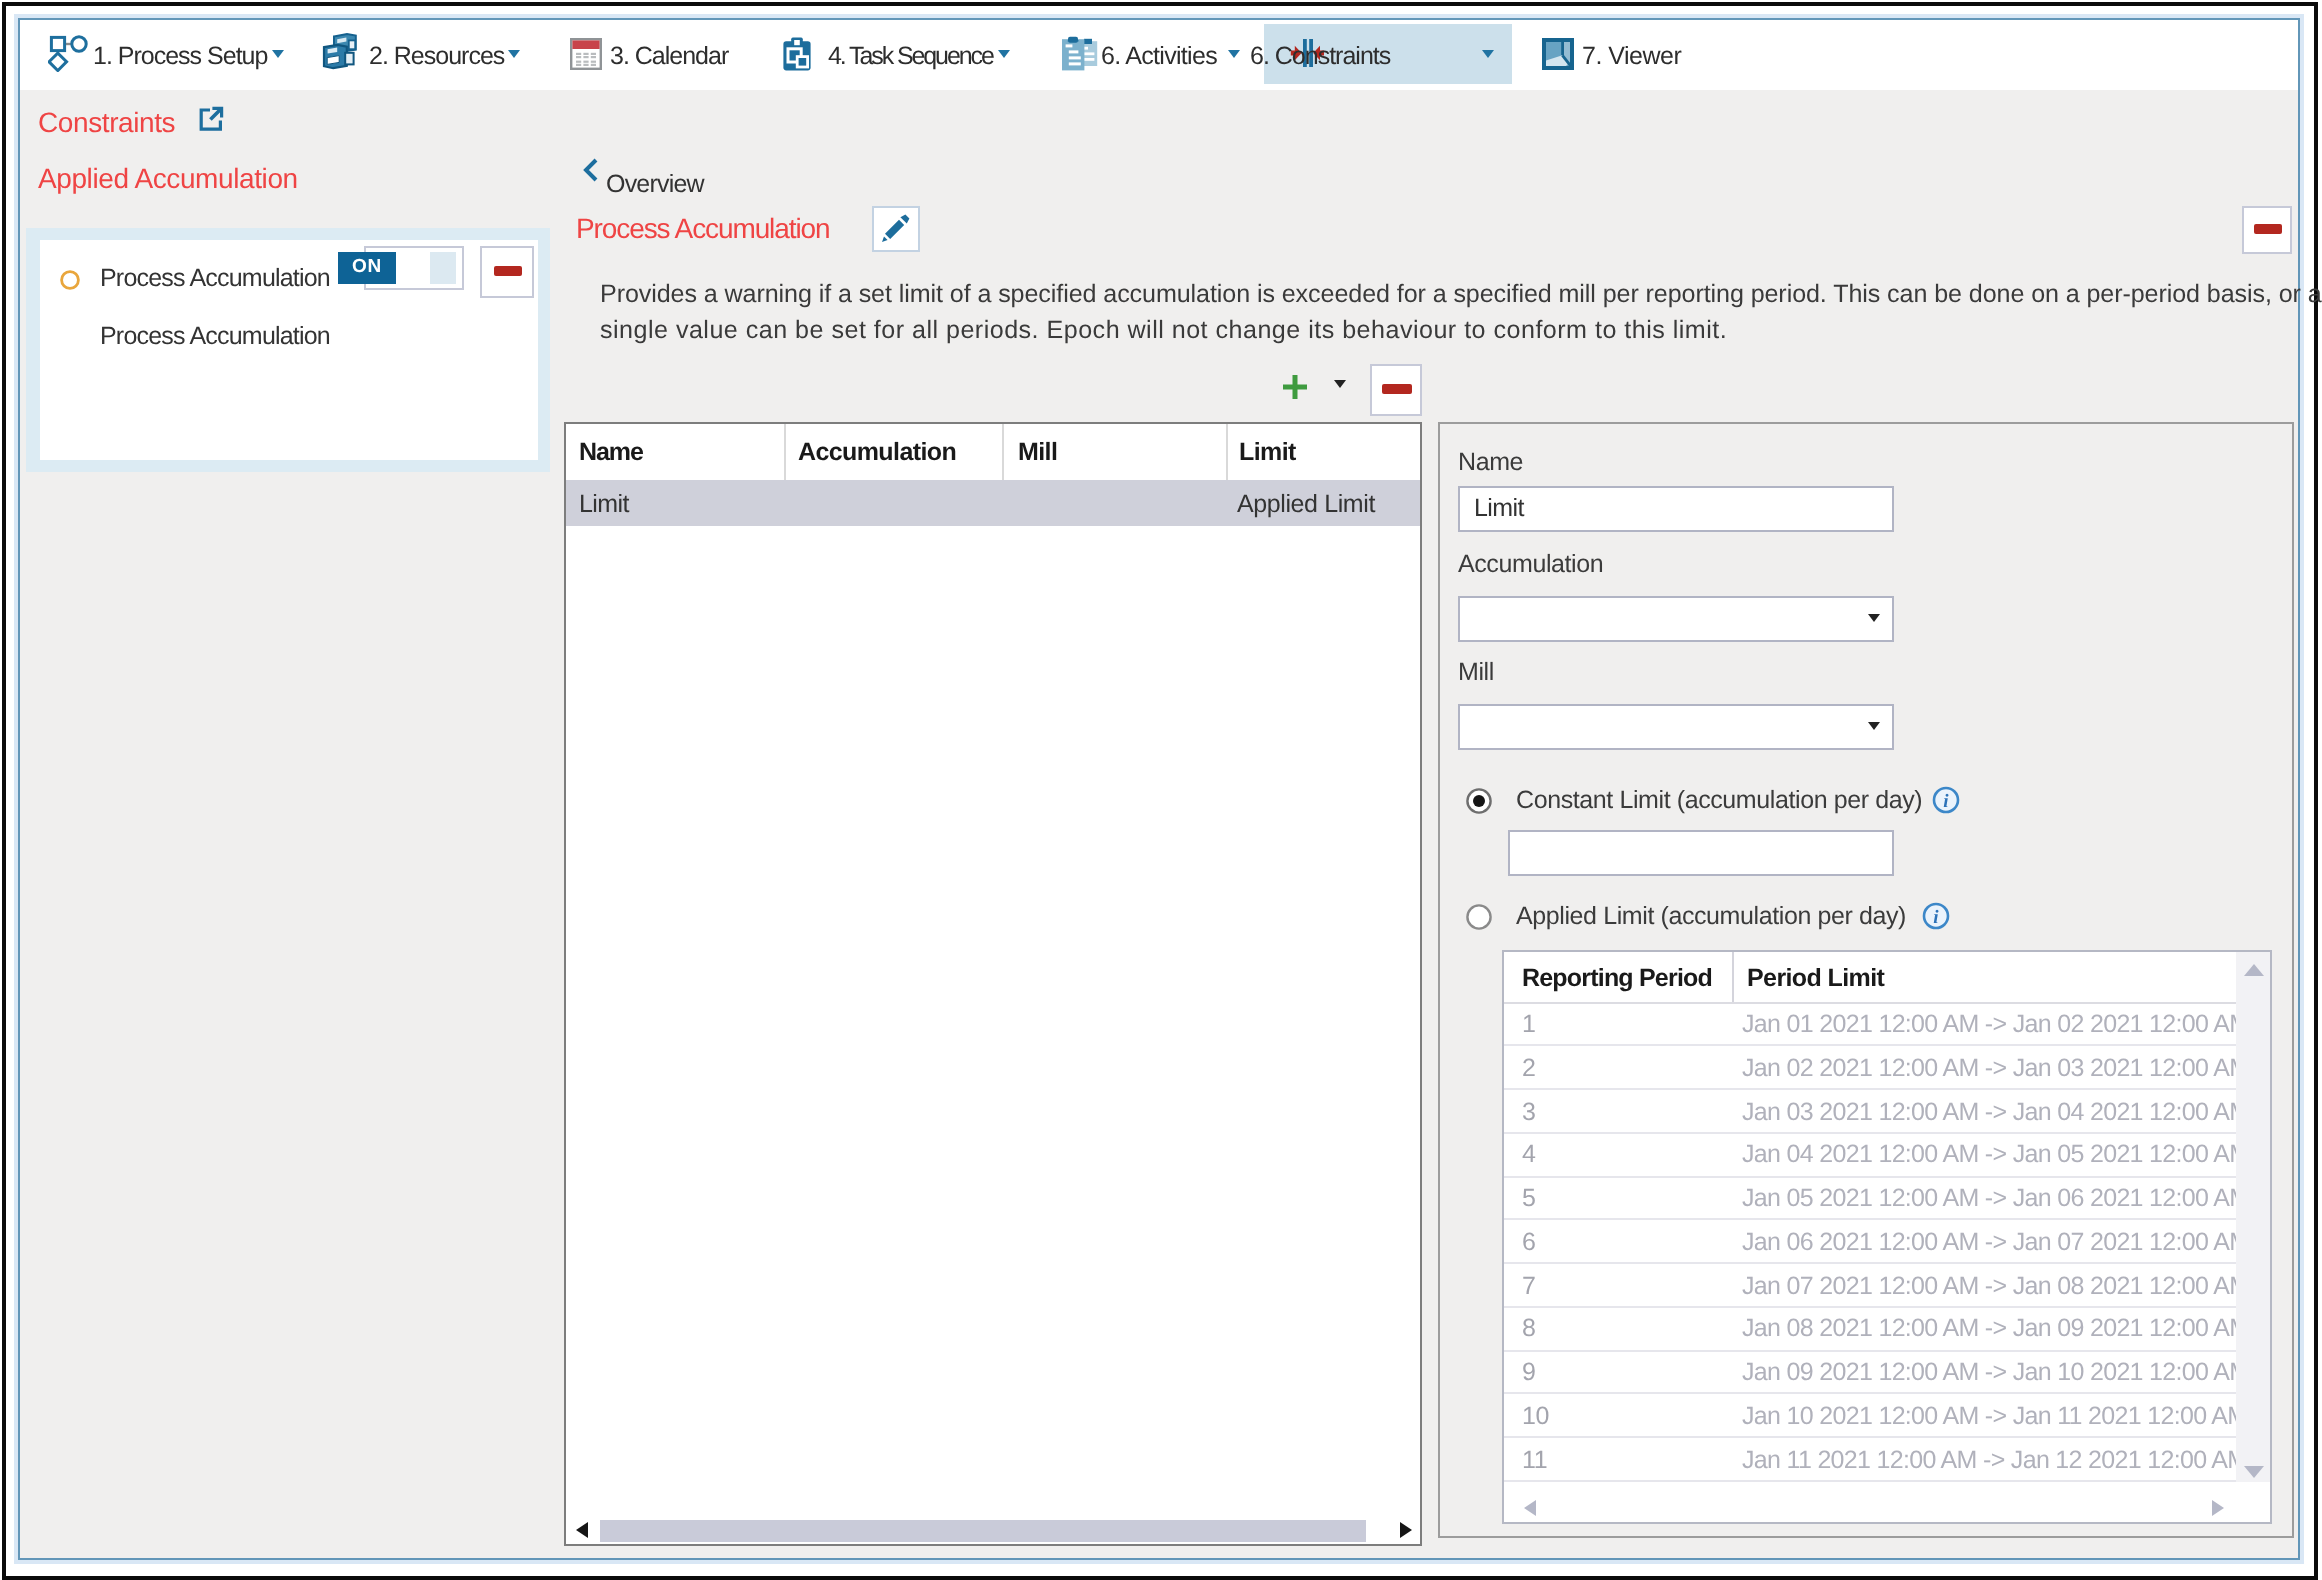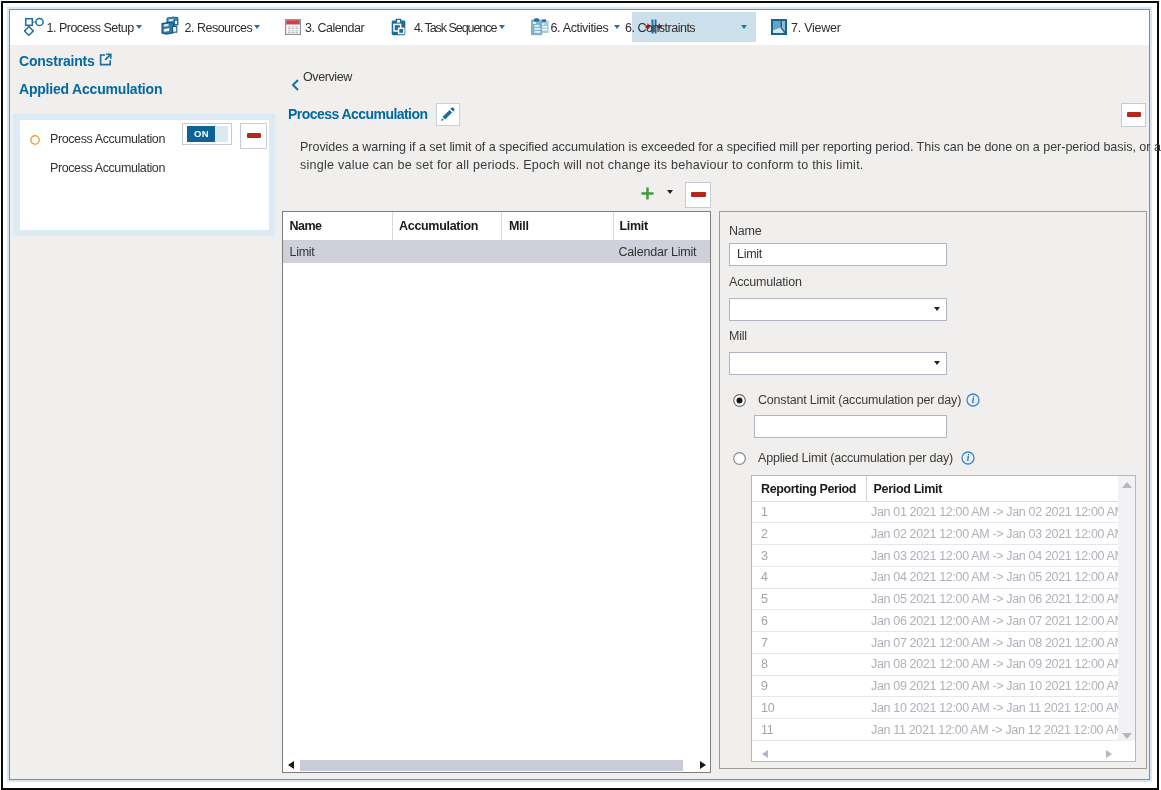--- a/index.html
+++ b/index.html
@@ -5,21 +5,21 @@
   * { margin:0; padding:0; box-sizing:border-box; }
   html,body { width:1161px; height:790px; background:#fff; font-family:"Liberation Sans",sans-serif; }
   .root { position:relative; width:1161px; height:790px; overflow:hidden; }
   .abs { position:absolute; }
   .blackframe { left:1px; top:1px; width:1158px; height:788.5px; border:2px solid #0a0a0a; }
   .panel { left:9px; top:9px; width:1141px; height:771px; border:1px solid #6296b8; box-shadow:0 0 0 2px #d9e7f5; background:#fff; }
   .contentbg { left:10px; top:45px; width:1139px; height:734px; background:#f0efee; }
   .tabtext { font-size:12.5px; color:#2d2d2d; letter-spacing:-0.5px; top:20.5px; white-space:nowrap; }
   .tabarrow { width:0; height:0; border-left:3.2px solid transparent; border-right:3.2px solid transparent; border-top:4.2px solid #2073a2; top:25px; }
   .seltab { left:631.5px; top:11.5px; width:124.5px; height:30px; background:#cce0eb; }
-  .greenhead { font-weight:bold; font-size:14px; color:#0369a1; letter-spacing:-0.2px; white-space:nowrap; }
+  .greenhead { font-weight:normal; font-size:14px; color:#ef4444; letter-spacing:-0.2px; white-space:nowrap; }
   .btn { background:#fff; border:1px solid #c6c9d8; }
   .minusbar { background:#b3271f; border-radius:1px; }
   .graytext { color:#9b9b9b; }
   .lbl { font-size:12.5px; color:#3b3b3b; letter-spacing:-0.2px; white-space:nowrap; }
   .input { background:#fff; border:1px solid #b1b4c4; }
   .cellhead { font-weight:bold; font-size:12.5px; color:#1a1a1a; letter-spacing:-0.3px; white-space:nowrap; }
   .celltext { font-size:12.5px; color:#333; letter-spacing:-0.3px; white-space:nowrap; }
   .tri-l { width:0; height:0; border-top:4.5px solid transparent; border-bottom:4.5px solid transparent; border-right:6px solid #111; }
   .tri-r { width:0; height:0; border-top:4.5px solid transparent; border-bottom:4.5px solid transparent; border-left:6px solid #111; }
   .rp-row { position:absolute; left:0; width:366px; height:21.75px; border-bottom:1px solid #e6e6ec; }
@@ -140,31 +140,31 @@
   <div class="abs greenhead" style="left:19px;top:81px">Applied Accumulation</div>
 
   <div class="abs" style="left:13px;top:114px;width:262px;height:122px;background:#dcebf3"></div>
   <div class="abs" style="left:20px;top:120px;width:249px;height:110px;background:#fff"></div>
   <svg class="abs" style="left:30px;top:134.5px" width="10" height="10" viewBox="0 0 10 10">
     <circle cx="5" cy="5" r="4.2" fill="none" stroke="#e9a63c" stroke-width="1.4"></circle>
   </svg>
   <div class="abs celltext" style="left:50px;top:132px;letter-spacing:-0.4px">Process Accumulation</div>
 
   <div class="abs btn" style="left:182px;top:123px;width:50px;height:22px"></div>
-  <div class="abs" style="left:187px;top:126px;width:29px;height:16px;background:#0e6396;color:#fff;font-size:9.5px;font-weight:bold;text-align:center;line-height:16.5px;letter-spacing:0.4px">ON</div>
+  <div class="abs" style="left:169px;top:126px;width:29px;height:16px;background:#0e6396;color:#fff;font-size:9.5px;font-weight:bold;text-align:center;line-height:16.5px;letter-spacing:0.4px">ON</div>
   <div class="abs" style="left:215px;top:126px;width:13px;height:16px;background:#dce9f1"></div>
 
   <div class="abs btn" style="left:240px;top:123px;width:27px;height:26px"></div>
   <div class="abs minusbar" style="left:246.5px;top:133px;width:14.5px;height:5px"></div>
   <div class="abs celltext graytext" style="left:50px;top:161px;letter-spacing:-0.4px">Process Accumulation</div>
 
   <svg class="abs" style="left:291px;top:79px" width="9" height="12" viewBox="0 0 9 12">
     <path d="M7 1 L2 6 L7 11" fill="none" stroke="#1d6e9e" stroke-width="2"></path>
   </svg>
-  <div class="abs celltext" style="left:303px;top:70px;letter-spacing:-0.4px">Overview</div>
+  <div class="abs celltext" style="left:303px;top:85px;letter-spacing:-0.4px">Overview</div>
 
   <div class="abs greenhead" style="left:288px;top:106px;letter-spacing:-0.55px">Process Accumulation</div>
   <div class="abs btn" style="left:436px;top:103px;width:24px;height:23px;border-color:#c3d2e2"></div>
   <svg class="abs" style="left:440px;top:106px" width="16" height="16" viewBox="0 0 16 16">
     <g fill="#1d6d9c">
       <path d="M10.2 2.6 l2.5 -1.3 2 2 -1.3 2.5 z"></path>
       <path d="M9.5 3.9 l2.6 2.6 -7 7 -2.6 -2.6 z"></path>
       <path d="M2 12.2 l1.8 1.8 -2.8 1z"></path>
     </g>
   </svg>
@@ -188,21 +188,21 @@
   <div class="abs" style="left:282px;top:211px;width:429px;height:562px;background:#fff;border:1px solid #7d7d7d"></div>
   <div class="abs" style="left:392px;top:212px;width:1px;height:28px;background:#d9d9d9"></div>
   <div class="abs" style="left:501px;top:212px;width:1px;height:28px;background:#d9d9d9"></div>
   <div class="abs" style="left:613px;top:212px;width:1px;height:28px;background:#d9d9d9"></div>
   <div class="abs cellhead" style="left:289.5px;top:219px;letter-spacing:-0.55px">Name</div>
   <div class="abs cellhead" style="left:399px;top:219px">Accumulation</div>
   <div class="abs cellhead" style="left:509px;top:219px">Mill</div>
   <div class="abs cellhead" style="left:619.5px;top:219px">Limit</div>
   <div class="abs" style="left:283px;top:240px;width:427px;height:23px;background:#cfd0da"></div>
   <div class="abs celltext" style="left:289.5px;top:245px">Limit</div>
-  <div class="abs celltext" style="left:618.5px;top:245px;letter-spacing:-0.2px">Calendar Limit</div>
+  <div class="abs celltext" style="left:618.5px;top:245px;letter-spacing:-0.2px">Applied Limit</div>
 
   <div class="abs tri-l" style="left:288px;top:761px;border-right-color:#161616"></div>
   <div class="abs" style="left:300px;top:760px;width:383px;height:11px;background:#c9cbd9"></div>
   <div class="abs tri-r" style="left:700px;top:761px;border-left-color:#161616"></div>
 
   <div class="abs" style="left:719px;top:211px;width:428px;height:558px;border:1px solid #9c9c9c"></div>
   <div class="abs lbl" style="left:729px;top:224px">Name</div>
   <div class="abs input" style="left:729px;top:243px;width:218px;height:23px"></div>
   <div class="abs celltext" style="left:737px;top:247px">Limit</div>
   <div class="abs lbl" style="left:729px;top:275px">Accumulation</div>

